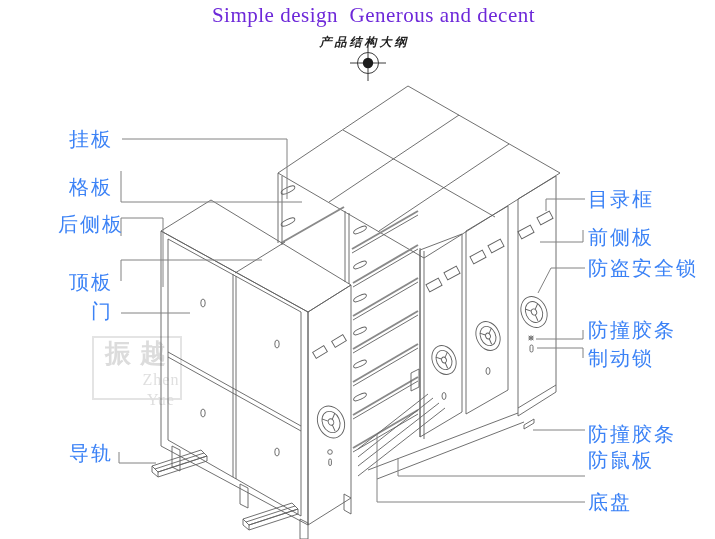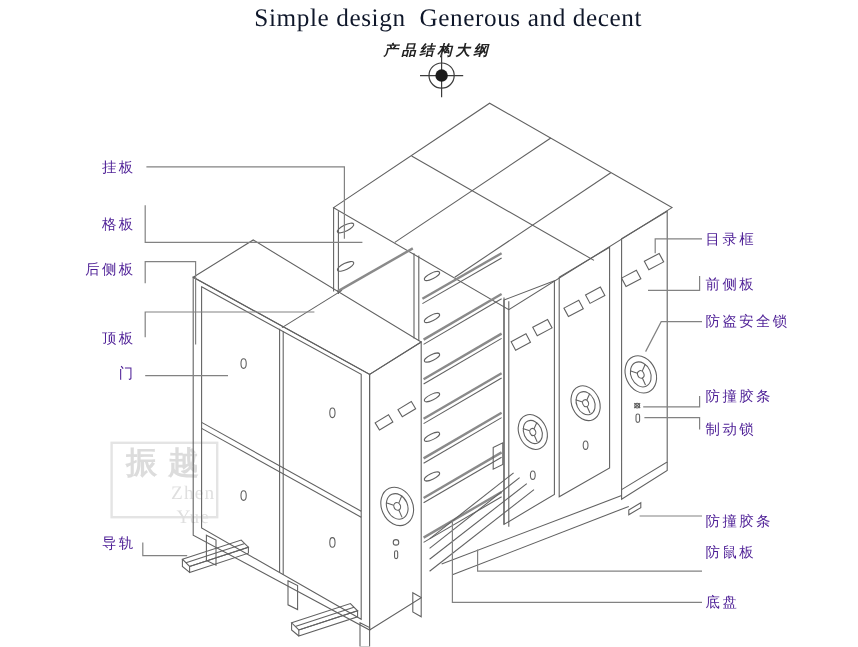--- a/index.html
+++ b/index.html
@@ -1,30 +1,30 @@
 <!DOCTYPE html>
 <html><head>
 <meta charset="utf-8">
 <style>
   html,body{margin:0;padding:0;background:#fff;}
   .stage{position:relative;width:715px;height:539px;background:#fff;overflow:hidden;
          font-family:"Liberation Serif", serif;}
   .title{position:absolute;top:3px;left:0;right:0;text-align:center;padding-left:32px;
-         font-size:21px;color:#0f172a;letter-spacing:.5px;white-space:pre;
+         font-size:21px;color:#6d28d9;letter-spacing:.5px;white-space:pre;
          font-family:"Liberation Serif", serif;}
   .subtitle{position:absolute;top:34px;left:0;right:0;text-align:center;padding-left:14px;
          font-size:12px;font-weight:bold;font-style:italic;letter-spacing:3px;color:#222;
          font-family:"Liberation Serif", serif;}
   .watermark{position:absolute;left:92px;top:336px;width:86px;height:60px;
-         border:2px solid #e4e4e4;text-align:center;z-index:0;margin-top:32px;}
+         border:2px solid #e4e4e4;text-align:center;z-index:0;}
   .watermark .cn{font-size:26px;font-weight:bold;letter-spacing:9px;color:#dcdcdc;
          line-height:32px;padding-left:6px;}
   .watermark .en{font-size:16px;color:#dfdfdf;letter-spacing:1px;line-height:20px;padding-left:48px;}
   svg.drawing{position:absolute;left:0;top:0;z-index:1;}
-  .lbl{position:absolute;z-index:2;font-size:12px;color:#4c1d95;letter-spacing:2px;
+  .lbl{position:absolute;z-index:2;font-size:20px;color:#3b82f6;letter-spacing:2px;
        line-height:17px;font-family:Liberation Sans, sans-serif;white-space:nowrap;}
   .lbl-l{text-align:right;width:55px;left:58px;}
   .lbl-r{left:588px;}
   .ln{stroke:#616161;stroke-width:.9;fill:none;}
   .thick{stroke:#8a8a8a;stroke-width:2;fill:none;}
   .leader{stroke:#828282;stroke-width:1;fill:none;}
   .dark{stroke:#3c3c3c;fill:none;}
 </style>
 </head>
 <body>

